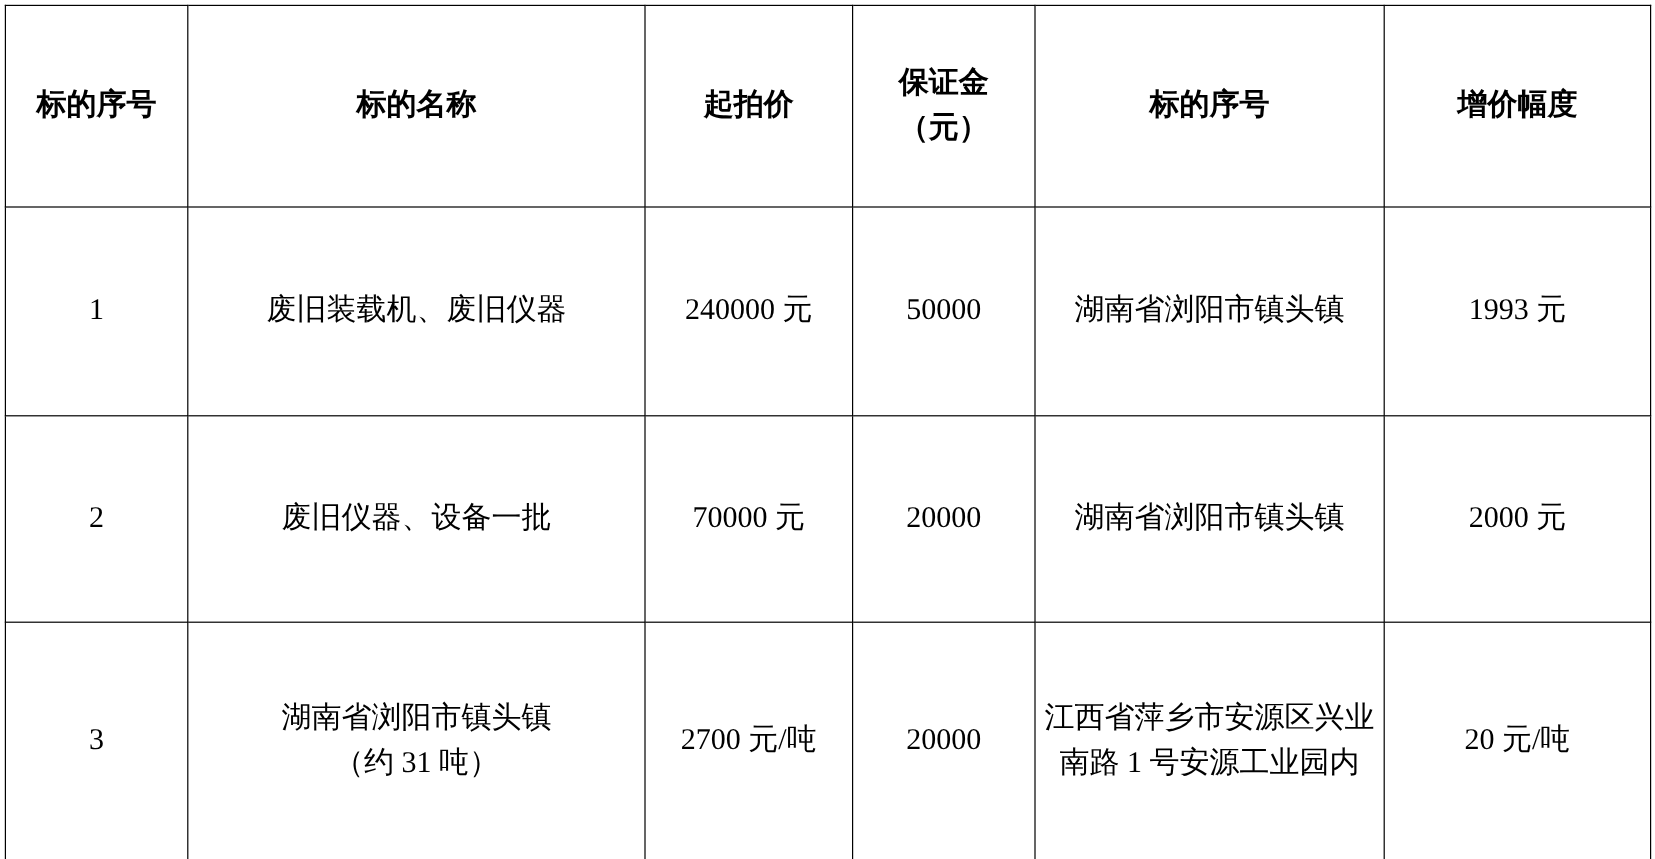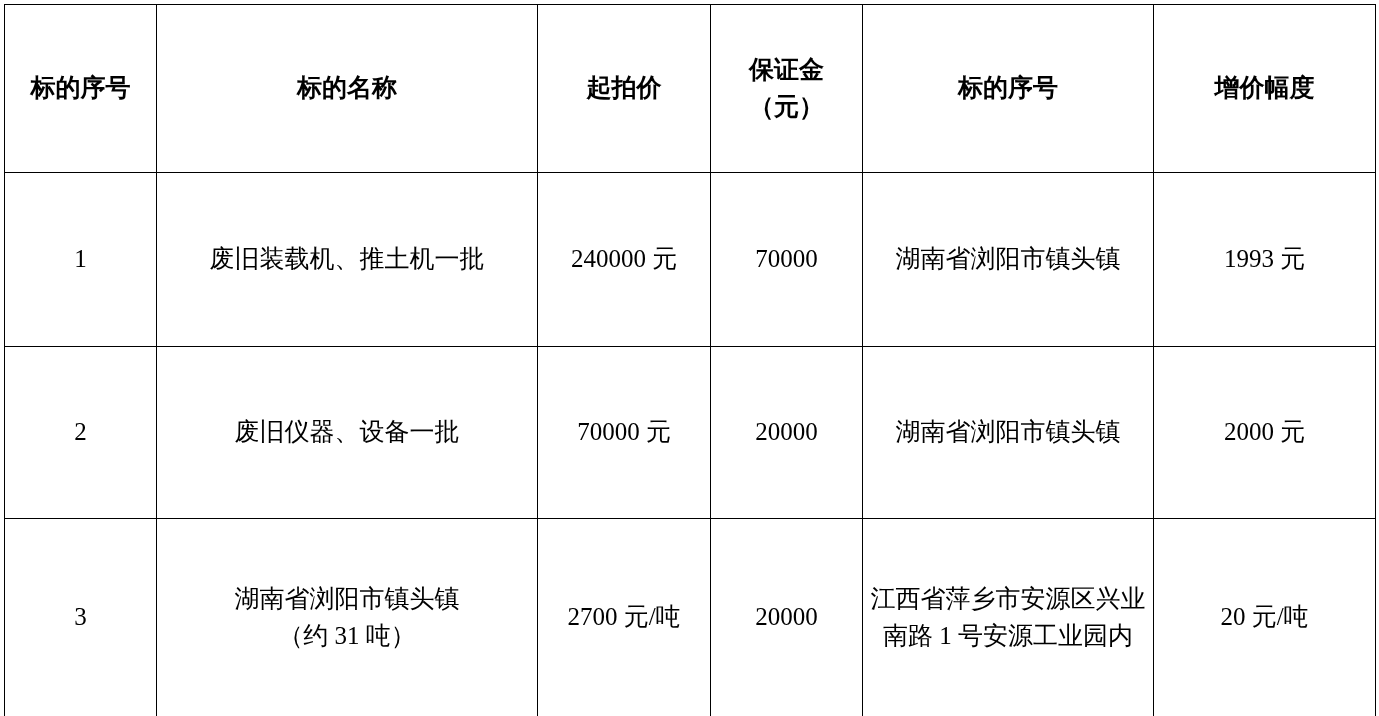--- a/index.html
+++ b/index.html
@@ -106,24 +106,24 @@
           <span class="hdr-stack">
             <span>增价幅度</span>
           </span>
         </th>
       </tr>
     </thead>
     <tbody>
       <tr class="body-row-1">
         <td>1</td>
         <td class="cell-multiline">
-          <span>废旧装载机、推土机一批</span>
+          <span>废旧装载机、废旧仪器</span>
         </td>
         <td>240000 元</td>
-        <td>70000</td>
+        <td>50000</td>
         <td class="cell-multiline">
           <span>湖南省浏阳市镇头镇</span>
         </td>
         <td>1993 元</td>
       </tr>
       <tr class="body-row-2">
         <td>2</td>
         <td class="cell-multiline">
           <span>废旧仪器、设备一批</span>
         </td>

